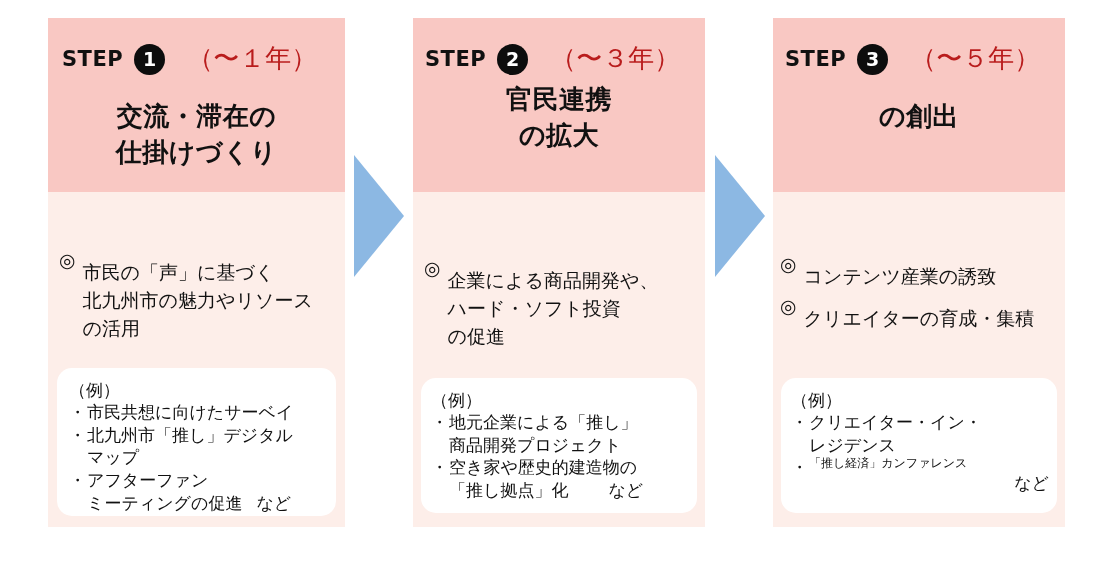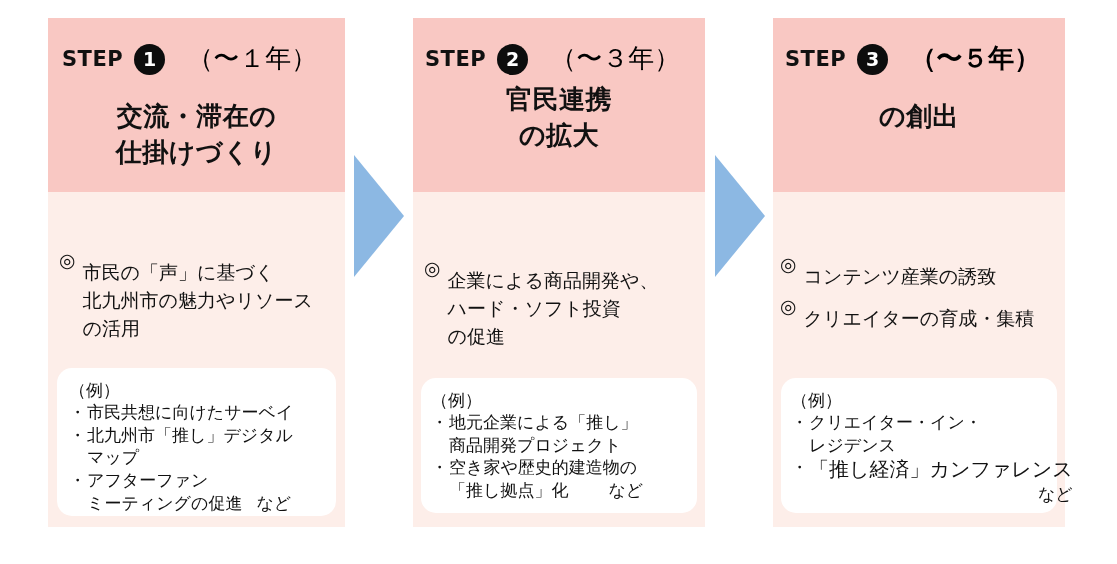--- a/index.html
+++ b/index.html
@@ -65,21 +65,21 @@
     align-items: center;
     justify-content: center;
     font-size: 19px;
     font-weight: 700;
     line-height: 1;
     margin-left: 11px;
     flex: 0 0 auto;
   }
   .step-years {
     font-size: 26px;
-    color: #000000;
+    color: #b91c1c;
     line-height: 1;
     font-weight: 400;
     white-space: nowrap;
   }
 
   
   .panel-title {
     text-align: center;
     font-size: 26px;
     font-weight: 700;
@@ -259,21 +259,21 @@
     <svg width="52" height="122" viewBox="0 0 52 122">
       <polygon points="2,0 52,61 2,122" fill="#8cb8e3"></polygon>
     </svg>
   </div>
 
   <div class="panel" style="left:773px; top:18px; width:292px; height:509px;">
     <div class="panel-header" style="height:174px; padding:26px 0 0 0;">
       <div class="step-row" style="padding-left:12px;">
         <span class="step-word">STEP</span>
         <span class="step-badge">3</span>
-        <span class="step-years" style="margin-left:22px; margin-top:-3px;font-weight:bold;">（〜５年）</span>
+        <span class="step-years" style="margin-left:22px; margin-top:-3px;">（〜５年）</span>
       </div>
       <div class="panel-title" style="margin-top:24px;">
         <span class="tline">の創出</span>
       </div>
     </div>
     <div class="panel-body">
       <div class="bullets" style="top:58px; padding-left:7px; padding-right:4px;">
         <div class="bullet">
           <span class="bullet-mark">◎</span>
           <span class="bullet-text">
@@ -293,21 +293,21 @@
         <div class="example-item">
           <span class="ex-mark">・</span>
           <span class="ex-text">
             <span class="tline">クリエイター・イン・</span>
             <span class="tline">レジデンス</span>
           </span>
         </div>
         <div class="example-item">
           <span class="ex-mark">・</span>
           <span class="ex-text">
-            <span class="tline" style="font-size:20px;">「推し経済」カンファレンス</span>
+            <span class="tline" style="font-size:12px;">「推し経済」カンファレンス</span>
             <span class="tline right">など</span>
           </span>
         </div>
       </div>
     </div>
   </div>
 
 </div>
 
 </body></html>

